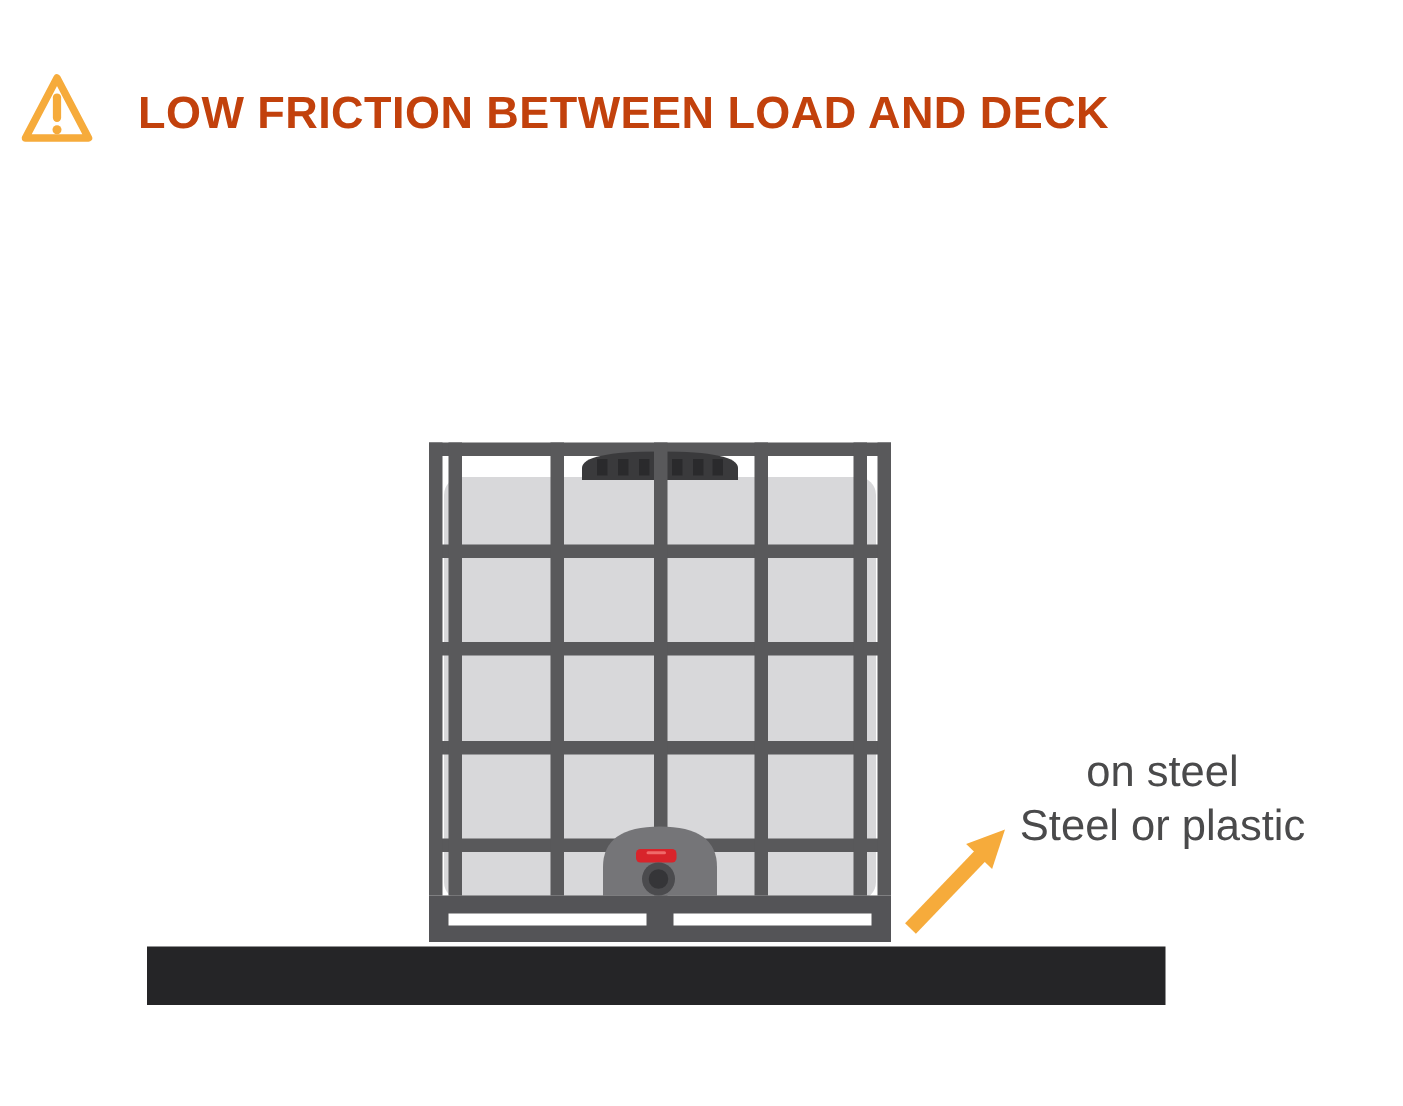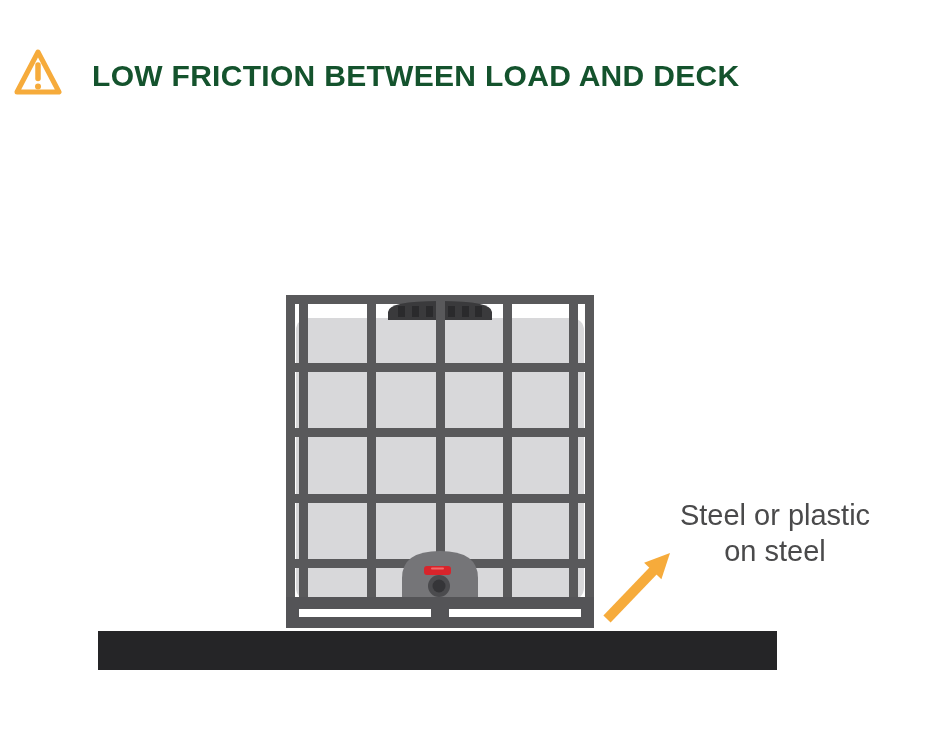--- a/index.html
+++ b/index.html
@@ -4,21 +4,21 @@
 <style>
   html,body{margin:0;padding:0;}
   body{
     width:935px;height:737px;background:#ffffff;position:relative;
     font-family:"Liberation Sans", sans-serif;overflow:hidden;
   }
   .header{position:absolute;left:0;top:0;width:935px;height:120px;}
   .warning-wrap{position:absolute;left:13px;top:46px;width:50px;height:54px;}
   .page-title{
     position:absolute;left:92px;top:59px;
-    font-size:30px;font-weight:bold;color:#14532d;letter-spacing:.3px;
+    font-size:30px;font-weight:bold;color:#c2410c;letter-spacing:.3px;
     white-space:nowrap;
   }
   .scene{position:absolute;left:0;top:0;width:935px;height:737px;}
   .scene svg{position:absolute;left:0;top:0;}
   .annotation{
     position:absolute;left:650px;top:497px;width:250px;
     text-align:center;font-size:29px;line-height:36px;color:#4A4A4B;
   }
   .annotation div{white-space:nowrap;}
 </style>
@@ -88,15 +88,15 @@
     </g>
 
     <g>
       <line x1="607" y1="619" x2="654" y2="570" stroke="#F6AB3B" stroke-width="10"></line>
       <polygon points="670,553 661.4,579.3 644.1,562.7" fill="#F6AB3B"></polygon>
     </g>
   </svg>
 </div>
 
 <div class="annotation">
+  <div>on steel</div>
   <div>Steel or plastic</div>
-  <div>on steel</div>
 </div>
 
 </body></html>

